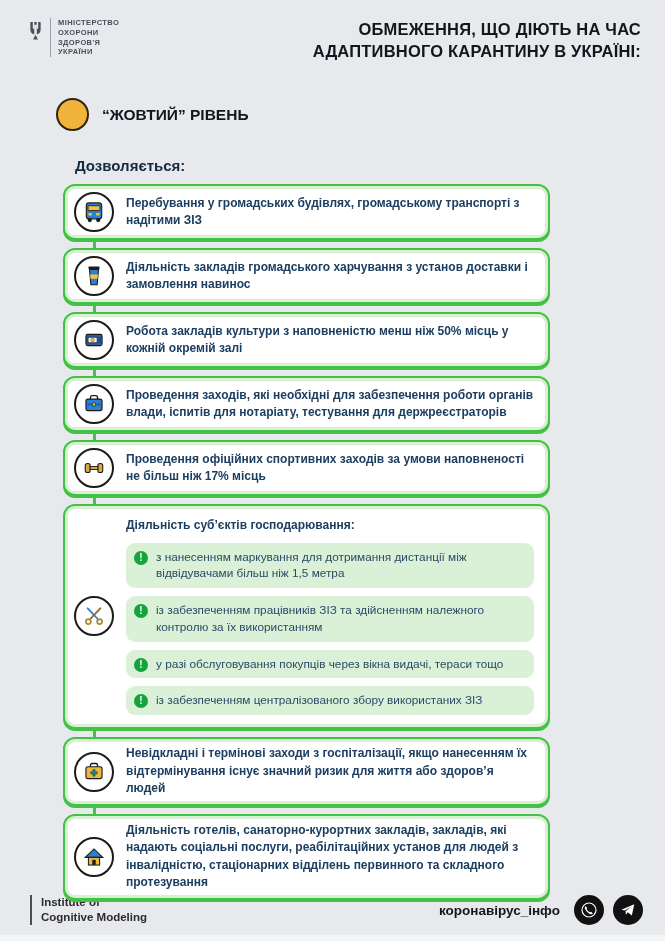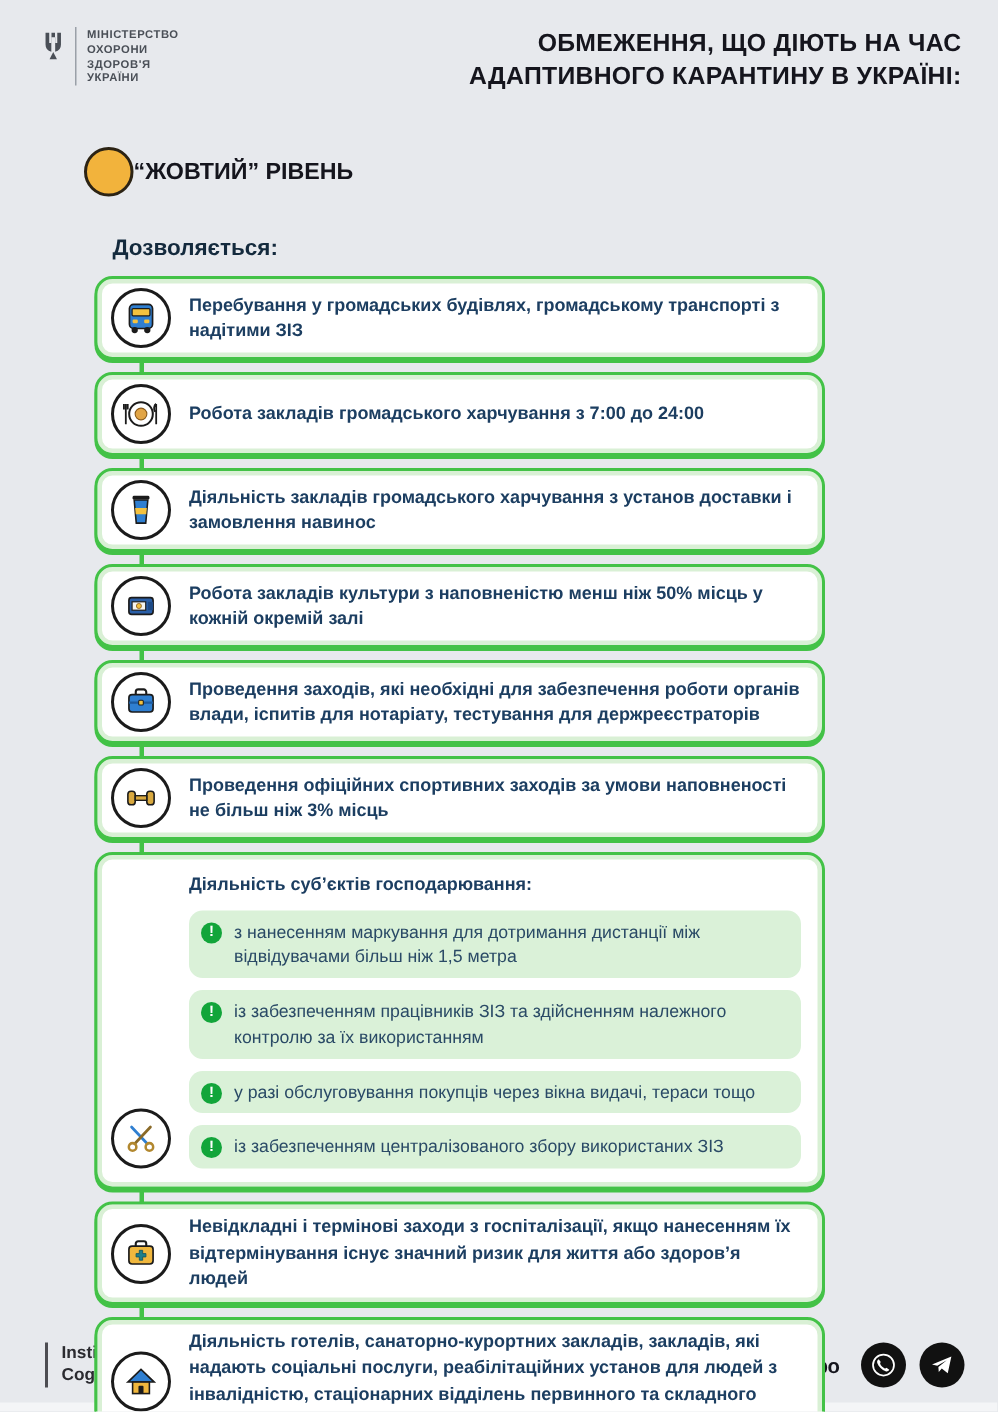--- a/index.html
+++ b/index.html
@@ -10,35 +10,35 @@
     color:#15151d;
   }
   
   .header{display:flex;justify-content:space-between;align-items:flex-start;padding:18px 24px 0 28px;}
   .logo{display:flex;align-items:flex-start;gap:7px;justify-content:space-between;}
   .logo svg{display:block;margin-top:2px;}
   .logo-divider{width:1px;background:#9aa0a8;align-self:stretch;}
   .logo-text{font-size:7.5px;font-weight:700;color:#4a4f57;line-height:1.3;letter-spacing:.4px;white-space:pre-line;}
   .page-title{text-align:right;font-weight:800;font-size:16.5px;line-height:1.34;letter-spacing:.2px;color:#15151d;}
   
-  .level-row{display:flex;align-items:center;margin:36px 0 0 56px;}
+  .level-row{display:flex;align-items:center;gap:13px;margin:36px 0 0 56px;}
   .level-badge{width:33px;height:33px;border-radius:50%;background:#f2b33c;border:2.5px solid #2c2314;box-sizing:border-box;}
   .level-label{font-size:15.5px;font-weight:800;}
   .allowed-label{margin:26px 0 10px 75px;font-size:15px;font-weight:700;color:#142a3d;}
   
   .items{position:relative;margin-left:63px;width:487px;display:flex;flex-direction:column;gap:8px;}
   .items::before{content:"";position:absolute;left:30px;top:15px;bottom:40px;width:3px;background:#43c247;}
   .item-box{
     position:relative;z-index:1;background:#fff;
     border:2px solid #43c247;border-radius:12px;
     box-shadow:inset 0 0 0 3px #d9f0d5, 0 2px 0 #43c247;
     padding:6px 14px 6px 9px;display:flex;gap:12px;align-items:center;
     min-height:40px;box-sizing:border-box;
   }
-  .item-box.has-sub{align-items:flex-end;padding-top:11px;padding-bottom:12px;}
+  .item-box.has-sub{align-items:center;padding-top:11px;padding-bottom:12px;}
   .item-icon{flex:0 0 40px;width:40px;height:40px;border-radius:50%;background:#fff;
     border:2.5px solid #1b1b1b;box-sizing:border-box;display:flex;align-items:center;justify-content:center;}
   .item-icon svg{display:block;}
   .item-body{flex:1;min-width:0;}
   .item-text{font-size:12px;font-weight:700;color:#1c3e61;line-height:1.46;}
   .subitem{background:#daf1d8;border-radius:9px;padding:6px 10px 6px 8px;margin-top:8px;
     display:flex;gap:8px;align-items:flex-start;}
   .subitem-text{font-size:11.8px;font-weight:500;color:#2a4a66;line-height:1.42;}
   .bullet{flex:0 0 14px;width:14px;height:14px;border-radius:50%;background:#12a53a;color:#fff;
     font-weight:800;font-size:10px;text-align:center;line-height:14px;margin-top:2px;}
@@ -91,33 +91,20 @@
           <circle cx="14" cy="31.5" r="3" fill="#1b1b1b"></circle>
           <circle cx="26" cy="31.5" r="3" fill="#1b1b1b"></circle>
         </svg>
       </div>
       <div class="item-body">
         <div class="item-text">Перебування у громадських будівлях, громадському транспорті з надітими ЗІЗ</div>
       </div>
     </div>
     <div class="item-box">
       <div class="item-icon">
-        <svg width="30" height="30" viewBox="0 0 40 40">
-          <circle cx="20" cy="20" r="10.5" fill="#fff" stroke="#1b1b1b" stroke-width="1.8"></circle>
-          <circle cx="20" cy="20" r="5.2" fill="#e2a545" stroke="#8a5a1a" stroke-width="1"></circle>
-          <path d="M6.5 11 v18 M4.8 11 v5 M8.2 11 v5" stroke="#1b1b1b" stroke-width="1.6" fill="none"></path>
-          <path d="M33.5 11 v18 M33.5 11 c-2 1-2.6 5-1 7" stroke="#1b1b1b" stroke-width="1.6" fill="none"></path>
-        </svg>
-      </div>
-      <div class="item-body">
-        <div class="item-text">Робота закладів громадського харчування з 7:00 до 24:00</div>
-      </div>
-    </div>
-    <div class="item-box">
-      <div class="item-icon">
         <svg width="28" height="28" viewBox="0 0 40 40">
           <rect x="12" y="6.5" width="16" height="3.6" rx="1.4" fill="#1b1b1b"></rect>
           <path d="M13.5 10.5 h13 l-2 22 h-9 Z" fill="#2f7fd1" stroke="#1b1b1b" stroke-width="1.5"></path>
           <path d="M14.4 18 h11.2 l-.6 6 h-10 Z" fill="#f4c23f"></path>
         </svg>
       </div>
       <div class="item-body">
         <div class="item-text">Діяльність закладів громадського харчування з установ доставки і замовлення навинос</div>
       </div>
     </div>
@@ -149,21 +136,21 @@
     </div>
     <div class="item-box">
       <div class="item-icon">
         <svg width="28" height="28" viewBox="0 0 40 40">
           <rect x="7.5" y="13.5" width="7" height="13" rx="3" fill="#d9a93f" stroke="#1b1b1b" stroke-width="1.5"></rect>
           <rect x="25.5" y="13.5" width="7" height="13" rx="3" fill="#d9a93f" stroke="#1b1b1b" stroke-width="1.5"></rect>
           <rect x="14.5" y="17.8" width="11" height="4.4" fill="#d9a93f" stroke="#1b1b1b" stroke-width="1.3"></rect>
         </svg>
       </div>
       <div class="item-body">
-        <div class="item-text">Проведення офіційних спортивних заходів за умови наповненості не більш ніж 3% місць</div>
+        <div class="item-text">Проведення офіційних спортивних заходів за умови наповненості не більш ніж 17% місць</div>
       </div>
     </div>
     <div class="item-box has-sub">
       <div class="item-icon">
         <svg width="28" height="28" viewBox="0 0 40 40">
           <path d="M11 9 L26 25" stroke="#2f7fd1" stroke-width="2.6" stroke-linecap="round"></path>
           <path d="M29 9 L14 25" stroke="#8a6a28" stroke-width="2.6" stroke-linecap="round"></path>
           <circle cx="12" cy="28" r="3.6" fill="none" stroke="#b2882f" stroke-width="2.4"></circle>
           <circle cx="28" cy="28" r="3.6" fill="none" stroke="#b2882f" stroke-width="2.4"></circle>
         </svg>

